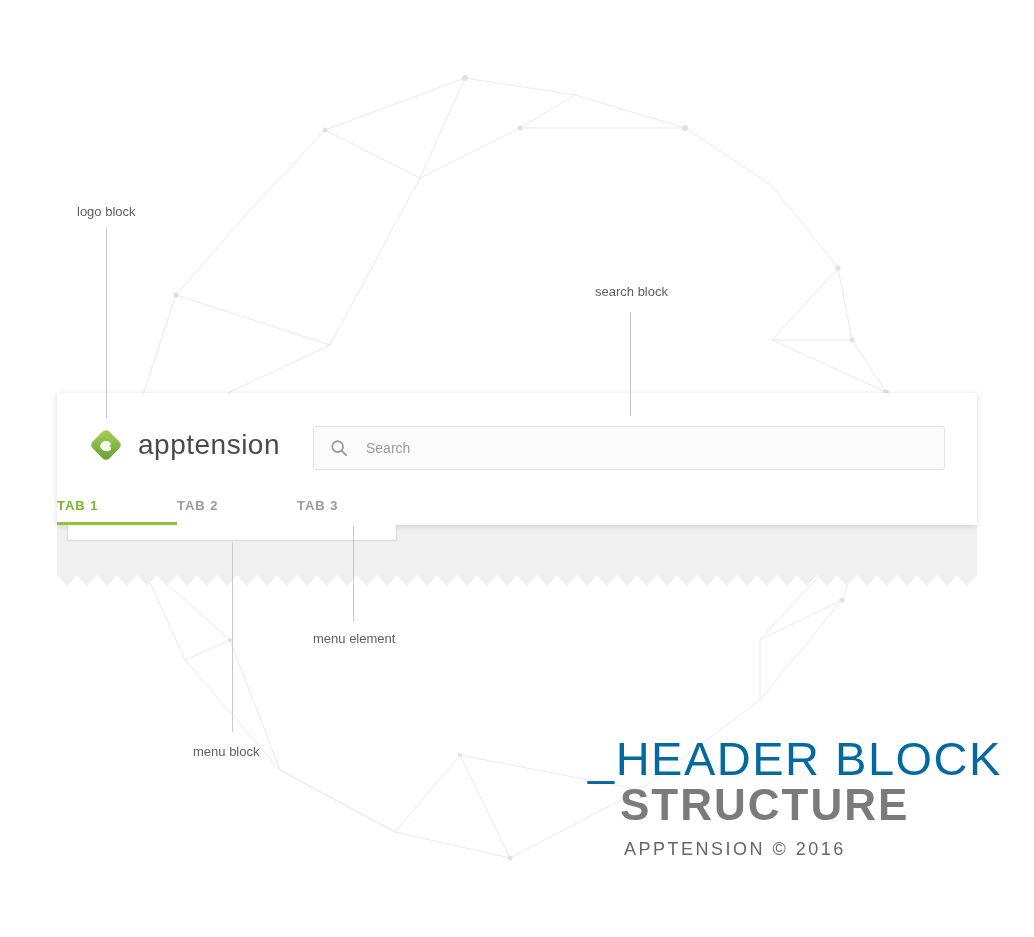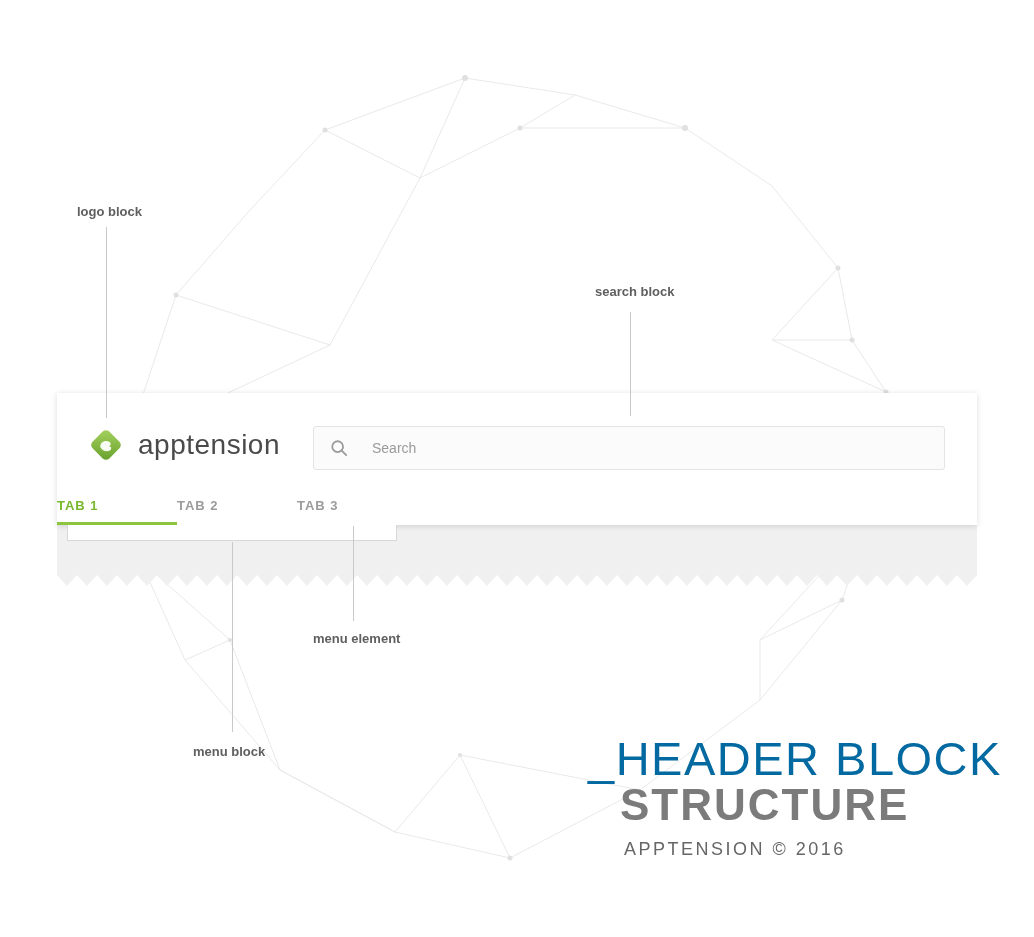--- a/index.html
+++ b/index.html
@@ -4,34 +4,34 @@
 <style>
   * { margin:0; padding:0; box-sizing:border-box; }
   html,body { background:#fff; }
   body { font-family:"Liberation Sans", sans-serif; }
 
   .stage { position:relative; width:1034px; height:937px; background:#ffffff; overflow:hidden; }
 
   .bg-net { position:absolute; left:0; top:0; z-index:0; }
 
   
-  .annotation-label { position:absolute; z-index:6; font-size:13px; color:#5f5f5f; white-space:nowrap;font-weight:bold; }
+  .annotation-label { position:absolute; z-index:6; font-size:13px; color:#5f5f5f; white-space:nowrap; }
   .annotation-line  { position:absolute; z-index:6; width:1px; background:#c9c9c9; }
 
   
   .header-card { position:absolute; left:57px; top:393px; width:920px; height:132px;
                  background:#fff; box-shadow:0 1px 6px rgba(0,0,0,0.14); z-index:2; }
 
   .logo-block { position:absolute; left:30px; top:33px; display:flex; align-items:center; gap:13px; cursor:pointer;justify-content:flex-end; }
   .logo-text  { font-size:28px; color:#4a4a4a; letter-spacing:0.5px; }
 
   .search-box { position:absolute; left:256px; top:33px; width:632px; height:44px;
                 border:1px solid #e4e4e4; border-radius:3px; background:#fbfbfb;
                 display:flex; align-items:center; padding:0 16px; }
-  .search-box input { border:none; outline:none; background:transparent; margin-left:24px;
+  .search-box input { border:none; outline:none; background:transparent; margin-left:18px;
                       font-size:14px; color:#555; flex:1; font-family:inherit; }
   .search-box input::placeholder { color:#9b9b9b; }
 
   .tabs { position:absolute; left:0; bottom:0; display:flex; height:38px; }
   .tab  { position:relative; width:120px; line-height:38px; font-size:13px;
           letter-spacing:1px; color:#9b9b9b; font-weight:700; cursor:pointer; }
   .tab.active { color:#79b72e; }
   .tab.active::after { content:""; position:absolute; left:0; right:0; bottom:0; height:3px; background:#8cc63f; }
 
   

